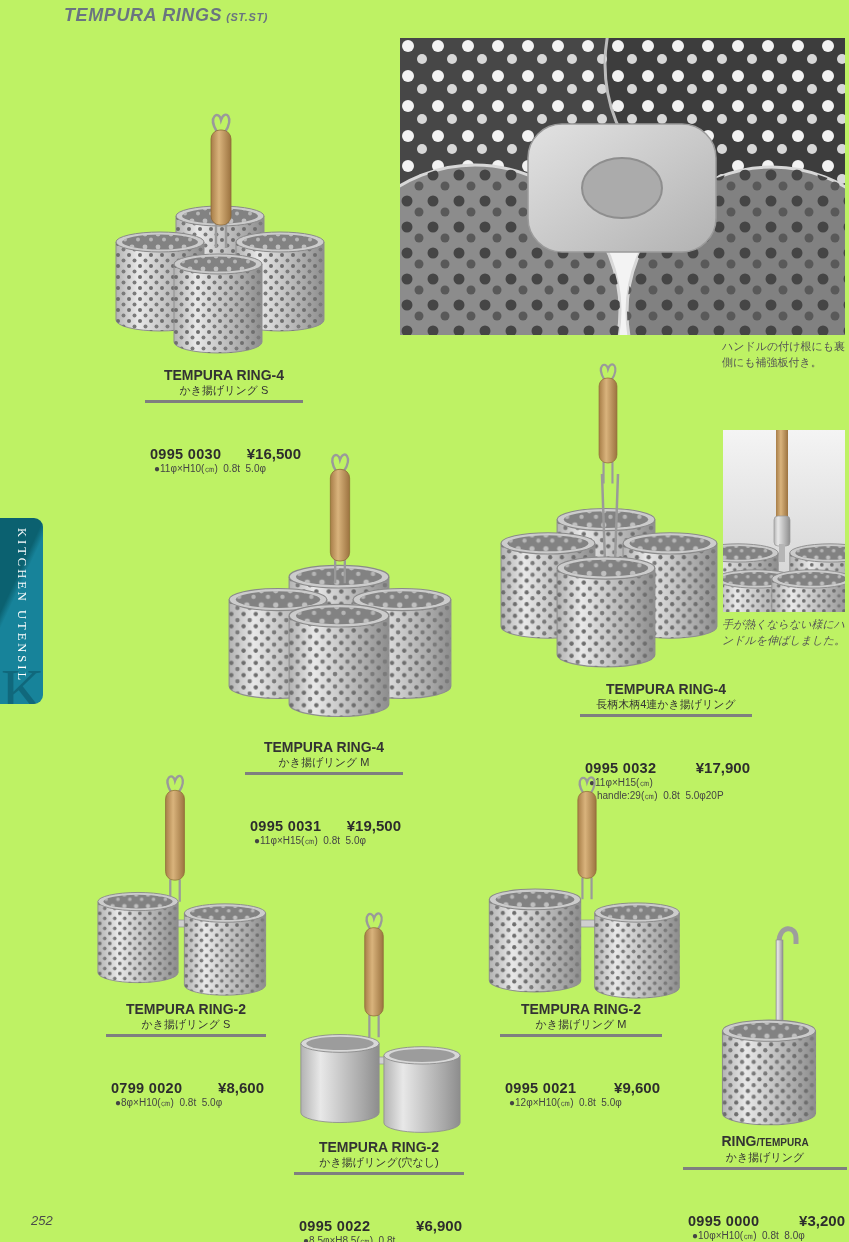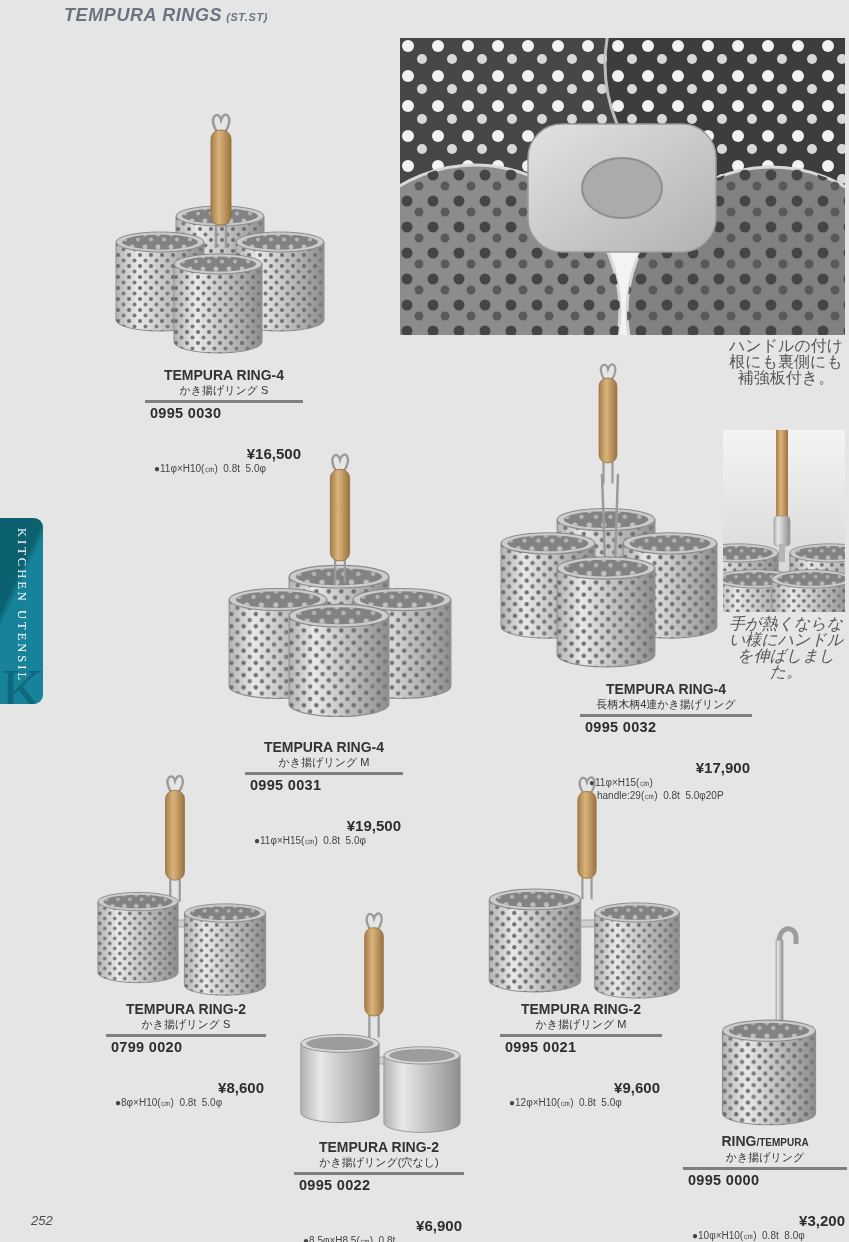--- a/index.html
+++ b/index.html
@@ -1,29 +1,29 @@
 <!DOCTYPE html>
 <html><head>
 <meta charset="utf-8">
 <style>
   html,body{margin:0;padding:0;background:#fff;}
-  .page{position:relative;width:849px;height:1242px;background:#e5e5e5;overflow:hidden;
+  .page{position:relative;width:849px;height:1242px;background:#bef264;overflow:hidden;
         font-family:"Liberation Sans","DejaVu Sans",sans-serif;color:#333;}
   .title{position:absolute;left:64px;top:5px;font-style:italic;font-weight:bold;
          color:#6a7480;font-size:18px;letter-spacing:0.6px;}
   .title .suffix{font-size:11px;font-weight:bold;margin-left:4px;}
   .photo{position:absolute;overflow:hidden;}
   .photo svg{display:block;}
-  .caption{position:absolute;font-size:16px;color:#555;line-height:16px;width:128px;text-align:center;}
+  .caption{position:absolute;font-size:11px;color:#555;line-height:16px;width:128px;}
   .pblock{position:absolute;text-align:center;}
   .pname{font-size:14px;font-weight:bold;color:#333;line-height:15px;}
   .pname .suffix{font-size:10px;font-weight:bold;}
   .pjp{font-size:11px;color:#333;line-height:15px;}
   .pdiv{height:3px;background:#7f7f7f;margin:2px 0 2px;}
-  .prow{display:flex;justify-content:space-between;align-items:flex-start;padding:0 2px 0 5px;}
+  .prow{display:flex;justify-content:space-between;align-items:flex-end;padding:0 2px 0 5px;}
   .pcode{font-size:14.5px;font-weight:bold;color:#2d2d2d;letter-spacing:0.3px;}
   .pprice{font-size:15px;font-weight:bold;color:#2d2d2d;margin-top:40px;}
   .pspec{font-size:10px;color:#444;text-align:left;padding-left:9px;line-height:13px;white-space:pre;}
   .pspec.indent{padding-left:17px;}
   .sidebar-tab{position:absolute;left:0;top:518px;width:43px;height:186px;
                border-radius:0 9px 9px 0;overflow:hidden;
                background:linear-gradient(115deg,#0b6170 34%,#17839a 40%);}
   .sidebar-label{position:absolute;top:10px;left:50%;transform:translateX(-50%);
                  writing-mode:vertical-rl;font-family:"Liberation Serif","DejaVu Serif",serif;
                  font-size:12.5px;letter-spacing:3px;color:#ffffff;white-space:nowrap;}

